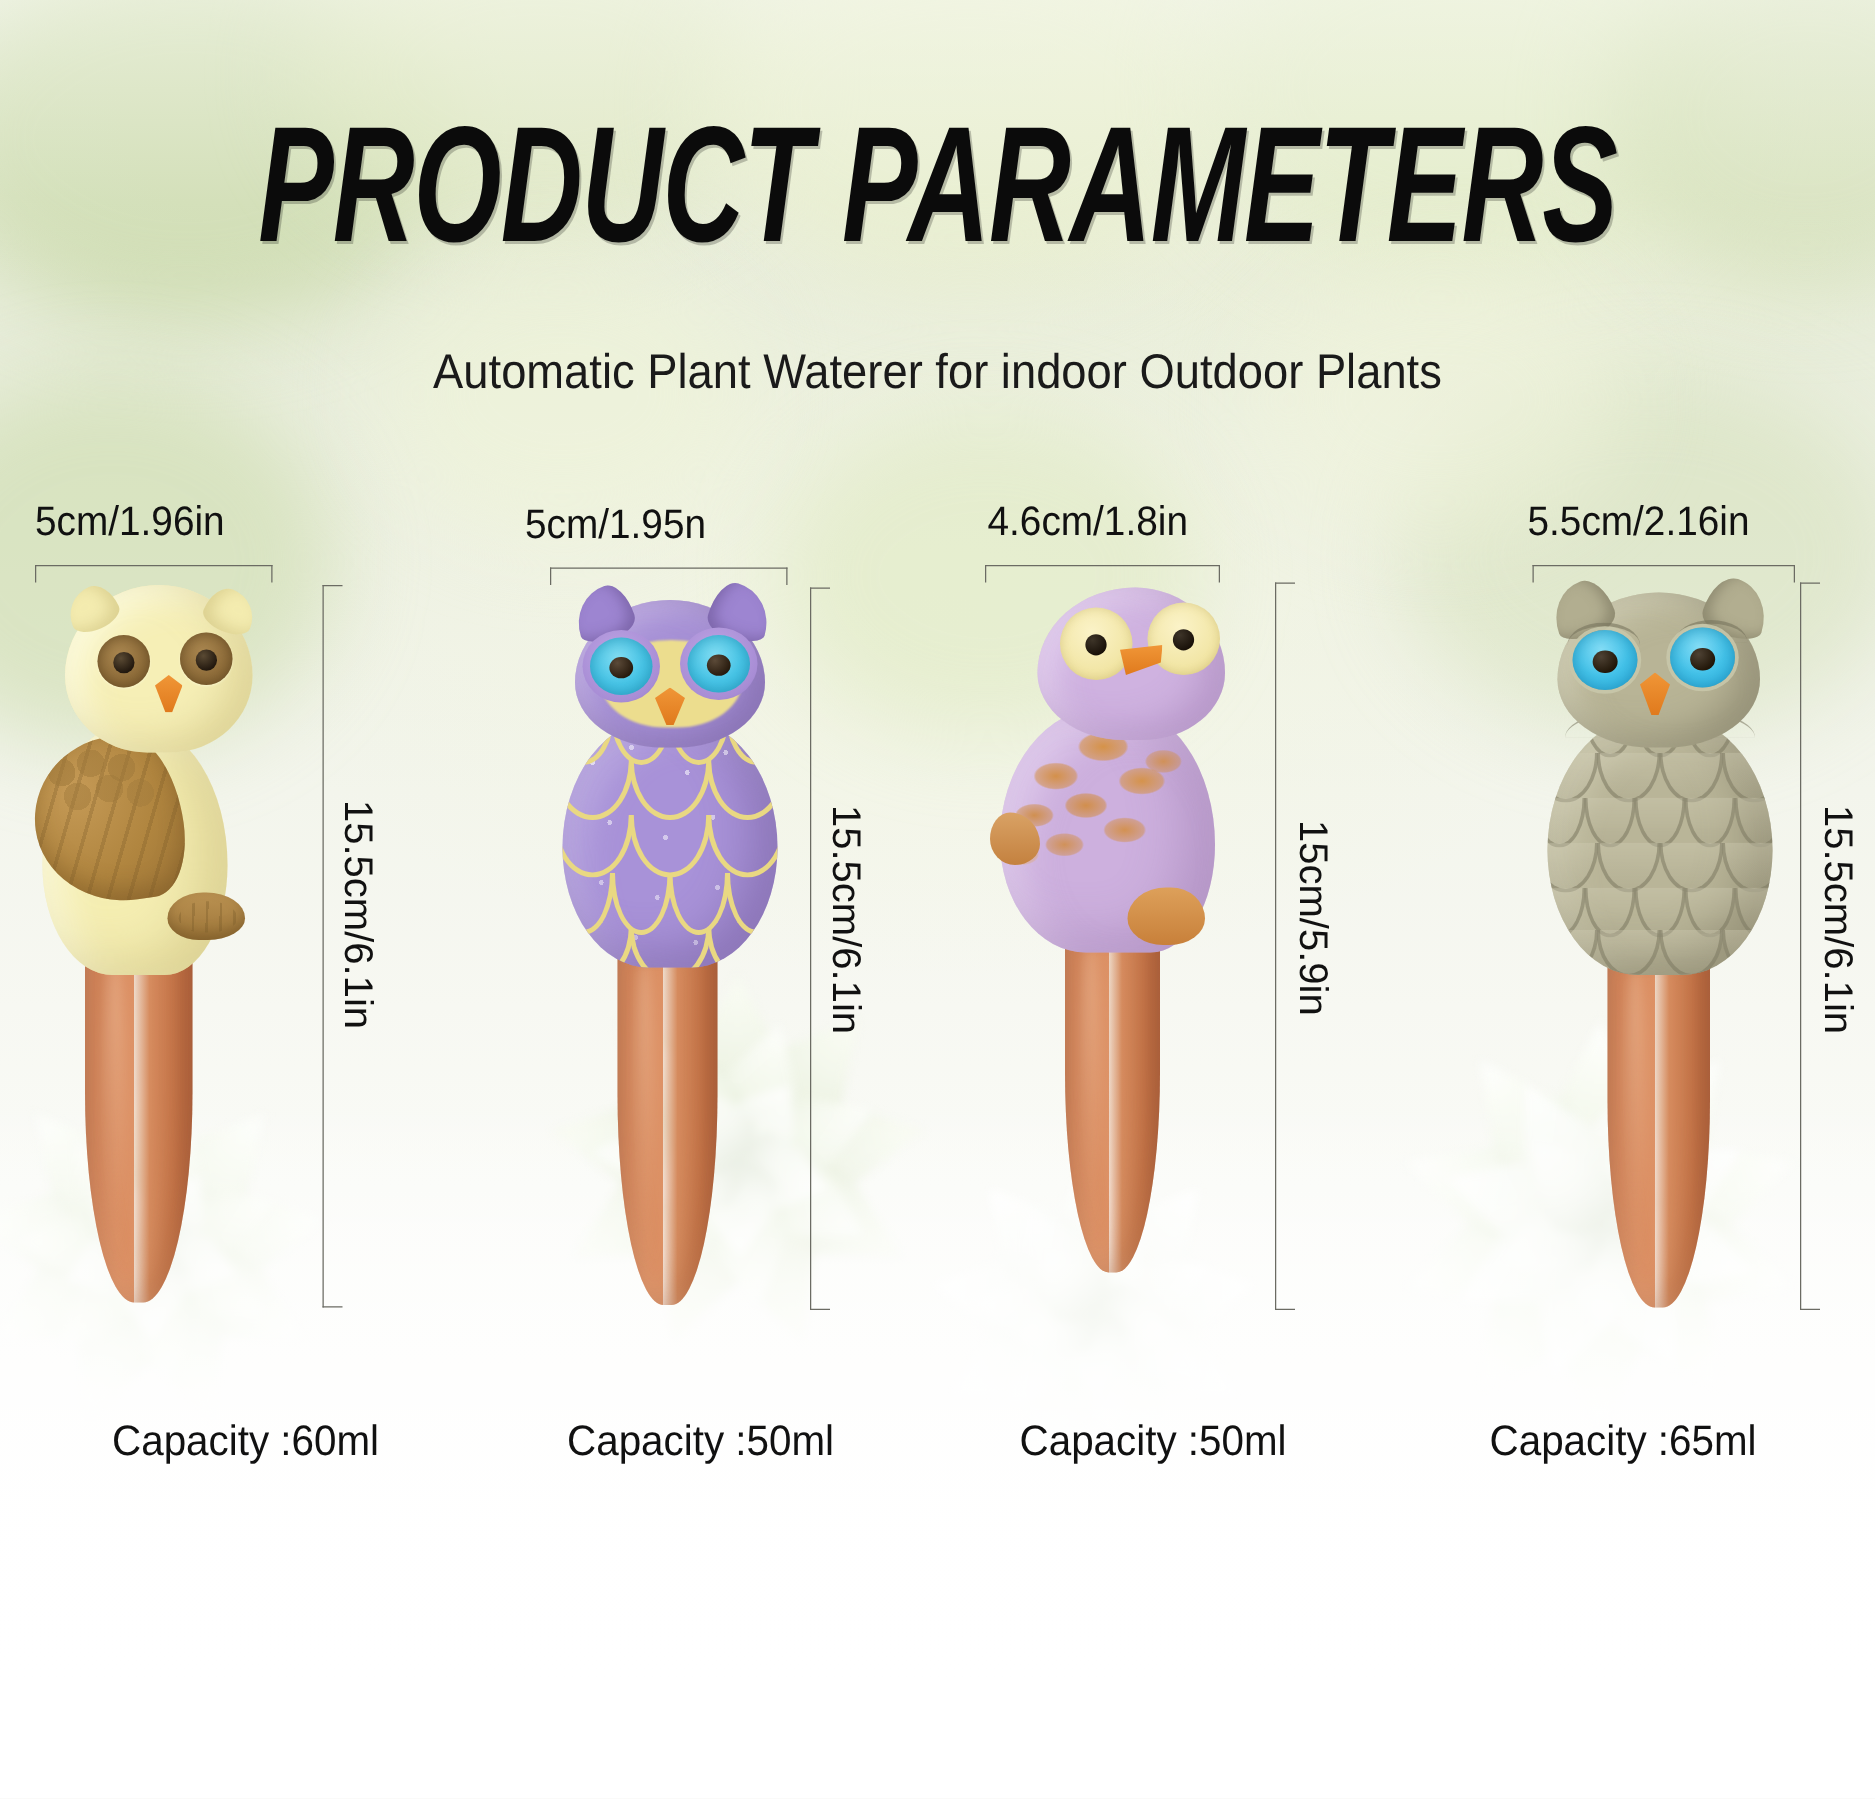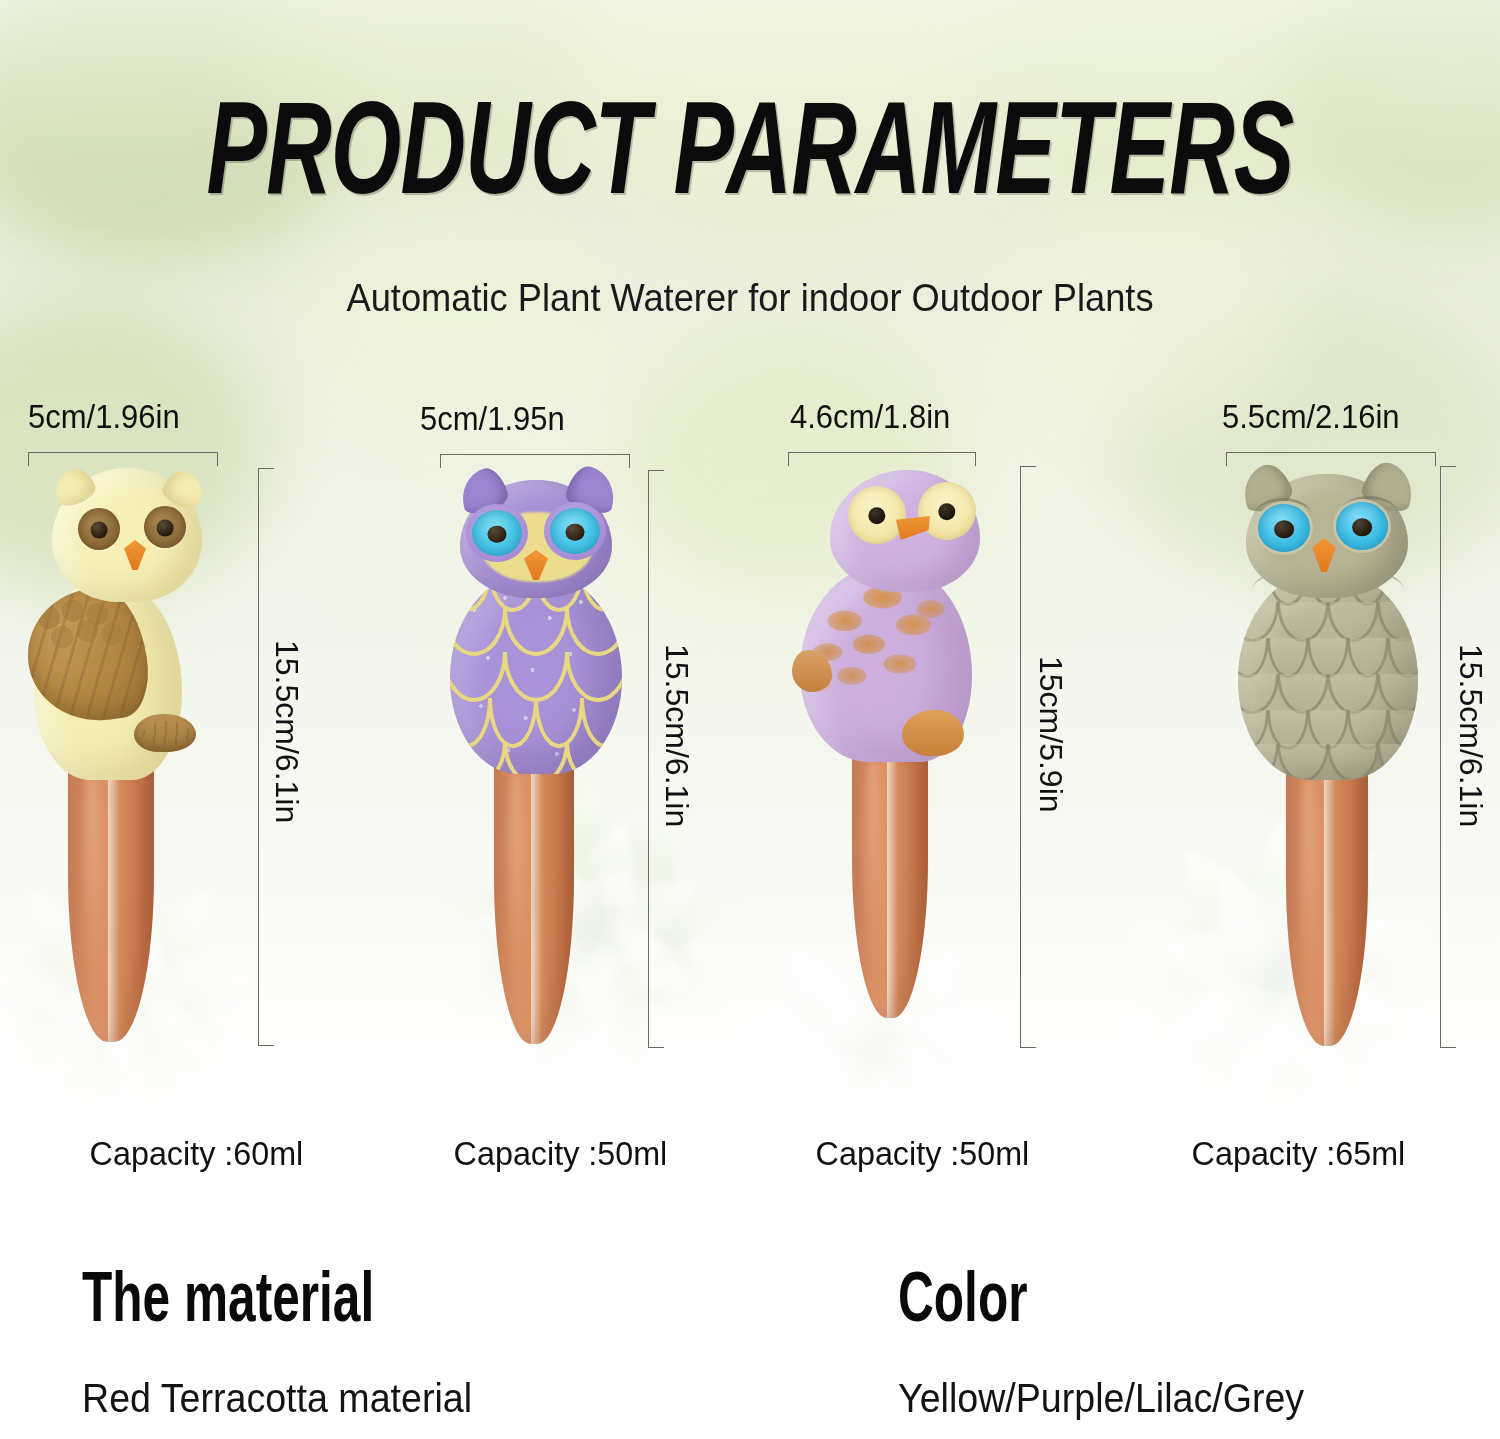--- a/index.html
+++ b/index.html
@@ -919,23 +919,15 @@
           <div class="eye-ring-cyan bright" style="left:30px;  top:40px; width:52px; height:48px;"></div>
           <div class="eye-ring-cyan bright" style="left:108px; top:38px; width:52px; height:48px;"></div>
           <div class="beak-orange" style="left:84px; top:74px; width:24px; height:34px;"></div>
         </div>
       </div>
 
       <div class="capacity" style="left:1186px; top:1134px;">Capacity :65ml</div>
     </div>
   </div>
 
-  <div class="info-block" style="left:82px; top:1262px;">
-    <div class="info-title">The material</div>
-    <div class="info-text" style="margin-top:52px;">Red Terracotta material</div>
-  </div>
-
-  <div class="info-block" style="left:898px; top:1262px;">
-    <div class="info-title">Color</div>
-    <div class="info-text" style="margin-top:52px;">Yellow/Purple/Lilac/Grey</div>
-  </div>
+
 
 </div>
 
 </body></html>

